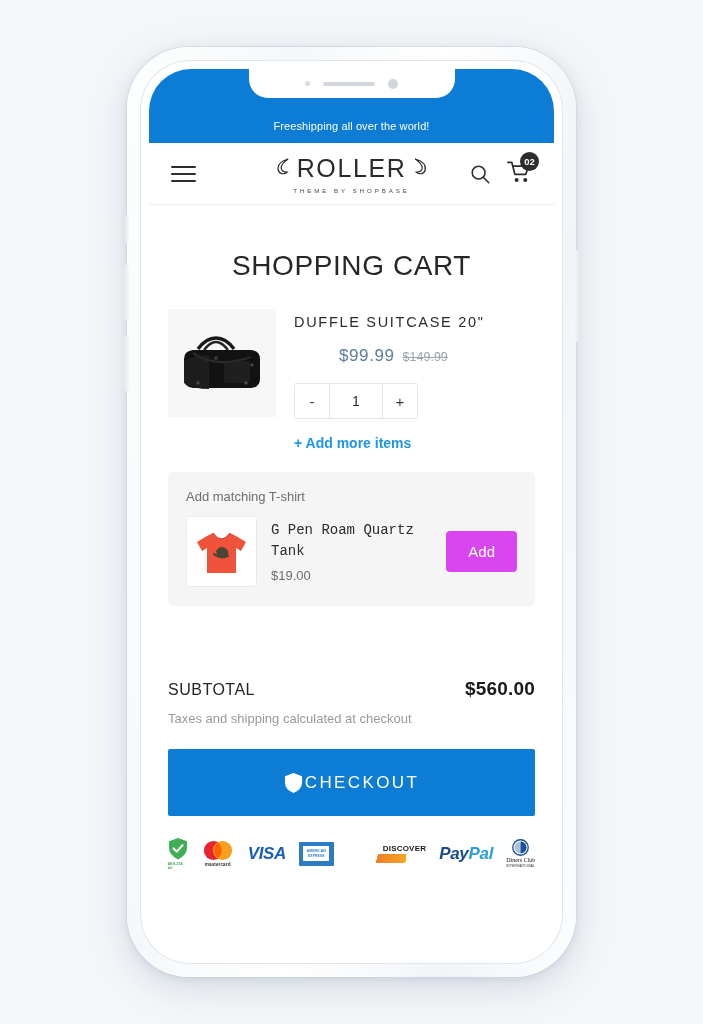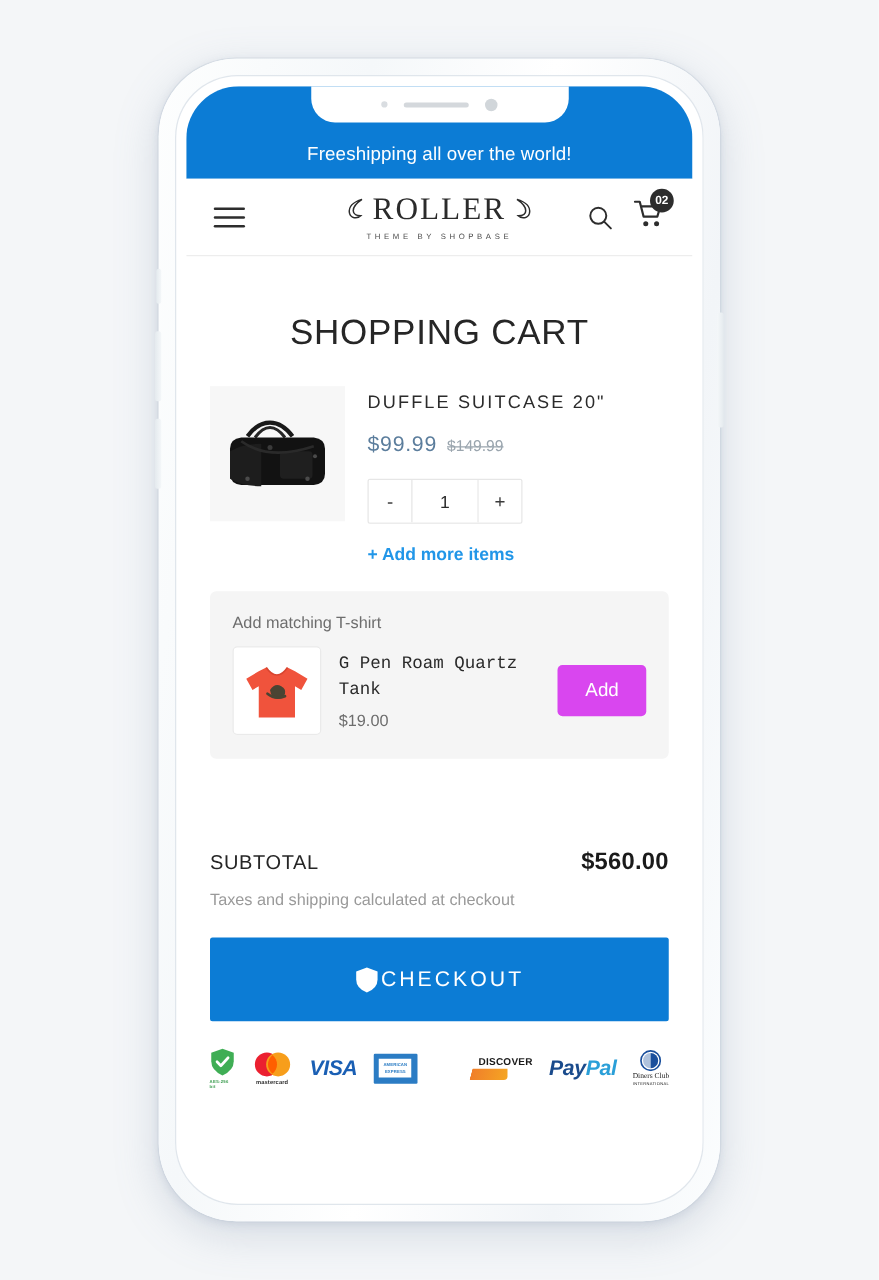--- a/index.html
+++ b/index.html
@@ -93,21 +93,21 @@
   .announce {
     height: 74px;
     background: #0c7cd5;
     display: flex;
     align-items: flex-end;
     justify-content: center;
     padding-bottom: 11px;
   }
   .announce-text {
     color: #ffffff;
-    font-size: 15px;
+    font-size: 11px;
     letter-spacing: 0.1px;
   }
 
   
   .store-header {
     height: 62px;
     background: #ffffff;
     display: flex;
     align-items: center;
     padding: 0 22px;
@@ -136,21 +136,21 @@
     display: flex;
     align-items: center;
     justify-content: center;
     gap: 7px;
   }
   .brand-name {
     font-size: 25px;
     letter-spacing: 1.6px;
     color: #2b2b2b;
     font-weight: 400;
-    font-family: Liberation Serif, serif;
+    font-family: Liberation Sans, sans-serif;
   }
   .orn { display: block; }
   .brand-sub {
     font-size: 6.2px;
     letter-spacing: 2.9px;
     color: #4a4a4a;
     margin-top: 4px;
   }
 
   .head-actions {
@@ -217,20 +217,21 @@
   .price-row {
     margin-top: 16px;
     display: flex;
     align-items: baseline;
     gap: 8px;
   }
   .price-sale {
     font-size: 17px;
     color: #5b7d9c;
     letter-spacing: 0.6px;
+    margin-left: 45px;
   }
   .price-compare {
     font-size: 12.5px;
     color: #9aa5ae;
     text-decoration: line-through;
   }
 
   .qty {
     margin-top: 17px;
     display: inline-flex;

